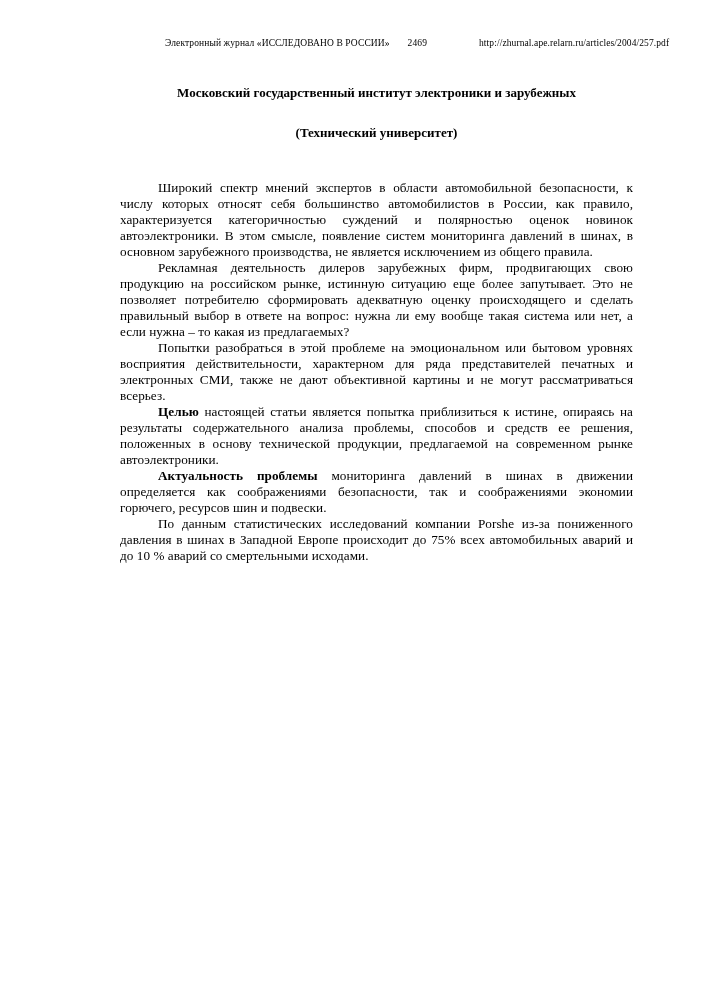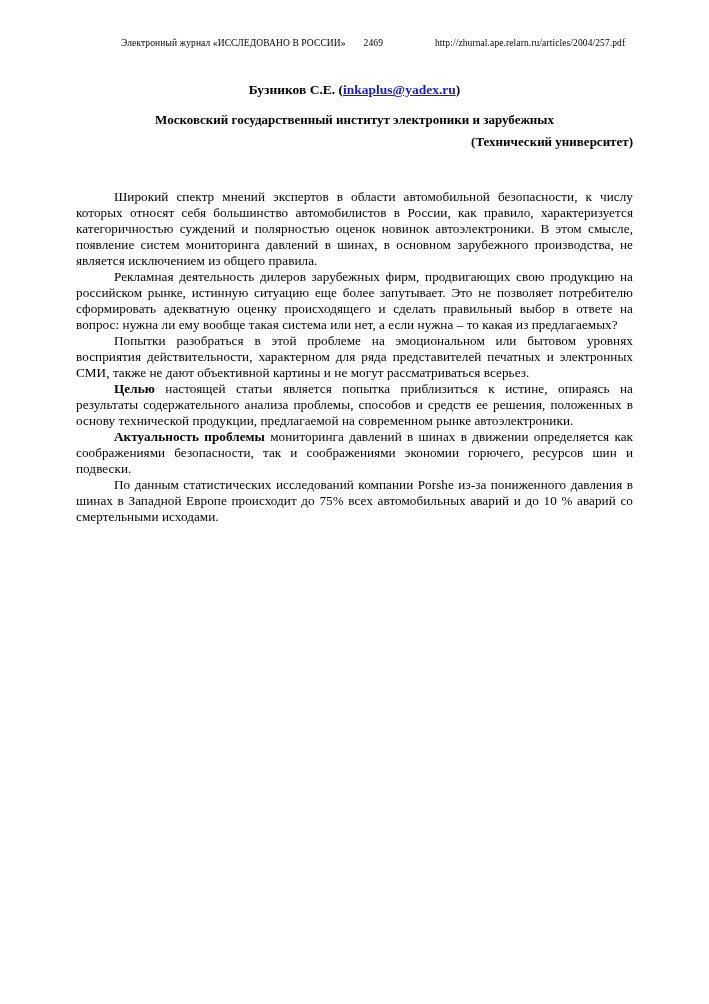--- a/index.html
+++ b/index.html
@@ -12,21 +12,21 @@
     height: 1004px;
     font-family: "Liberation Serif", serif;
     color: #000000;
     overflow: hidden;
   }
   .page {
     position: relative;
     width: 709px;
     height: 1004px;
     box-sizing: border-box;
-    padding: 38px 76px 0 76px;
+    padding: 38px 76px 0 120px;
   }
   .running-head {
     display: flex;
     align-items: baseline;
     font-size: 9.5px;
     letter-spacing: 0.1px;
     color: #000;
     margin-left: 45px;
     margin-bottom: 34px;
     white-space: nowrap;
@@ -60,22 +60,21 @@
   }
   .affiliation {
     text-align: center;
     font-weight: bold;
     font-size: 13px;
     margin-top: 11px;
     line-height: 22px;
   }
   .affiliation-line2 {
     display: block;
-    margin-top: 0;
-    text-align: right;
+    margin-top: 18px;
   }
   .body {
     margin-top: 36px;
   }
   p.para {
     margin: 0;
     text-align: justify;
     text-indent: 38px;
     font-size: 13.2px;
     line-height: 16px;
@@ -94,23 +93,20 @@
 
 <div class="page">
 
   <div class="running-head">
     <span class="rh-journal">Электронный журнал «ИССЛЕДОВАНО В РОССИИ»</span>
     <span class="rh-page">2469</span>
     <span class="rh-url">http://zhurnal.ape.relarn.ru/articles/2004/257.pdf</span>
   </div>
 
 
-  <div class="authors">
-    <span>Бузников С.Е. (</span><a href="#">inkaplus@yadex.ru</a><span>)</span>
-  </div>
 
   <div class="affiliation">
     <span>Московский государственный институт электроники и зарубежных</span>
     <span class="affiliation-line2">(Технический университет)</span>
   </div>
 
   <div class="body">
     <p class="para"><span class="b"></span><span>Широкий спектр мнений экспертов в области автомобильной безопасности, к числу которых относят себя большинство автомобилистов в России, как правило, характеризуется категоричностью суждений и полярностью оценок новинок автоэлектроники. В этом смысле, появление систем мониторинга давлений в шинах, в основном зарубежного производства, не является исключением из общего правила.</span></p>
     <p class="para"><span class="b"></span><span>Рекламная деятельность дилеров зарубежных фирм, продвигающих свою продукцию на российском рынке, истинную ситуацию еще более запутывает. Это не позволяет потребителю сформировать адекватную оценку происходящего и сделать правильный выбор в ответе на вопрос: нужна ли ему вообще такая система или нет, а если нужна – то какая из предлагаемых?</span></p>
     <p class="para"><span class="b"></span><span>Попытки разобраться в этой проблеме на эмоциональном или бытовом уровнях восприятия действительности, характерном для ряда представителей печатных и электронных СМИ, также не дают объективной картины и не могут рассматриваться всерьез.</span></p>

